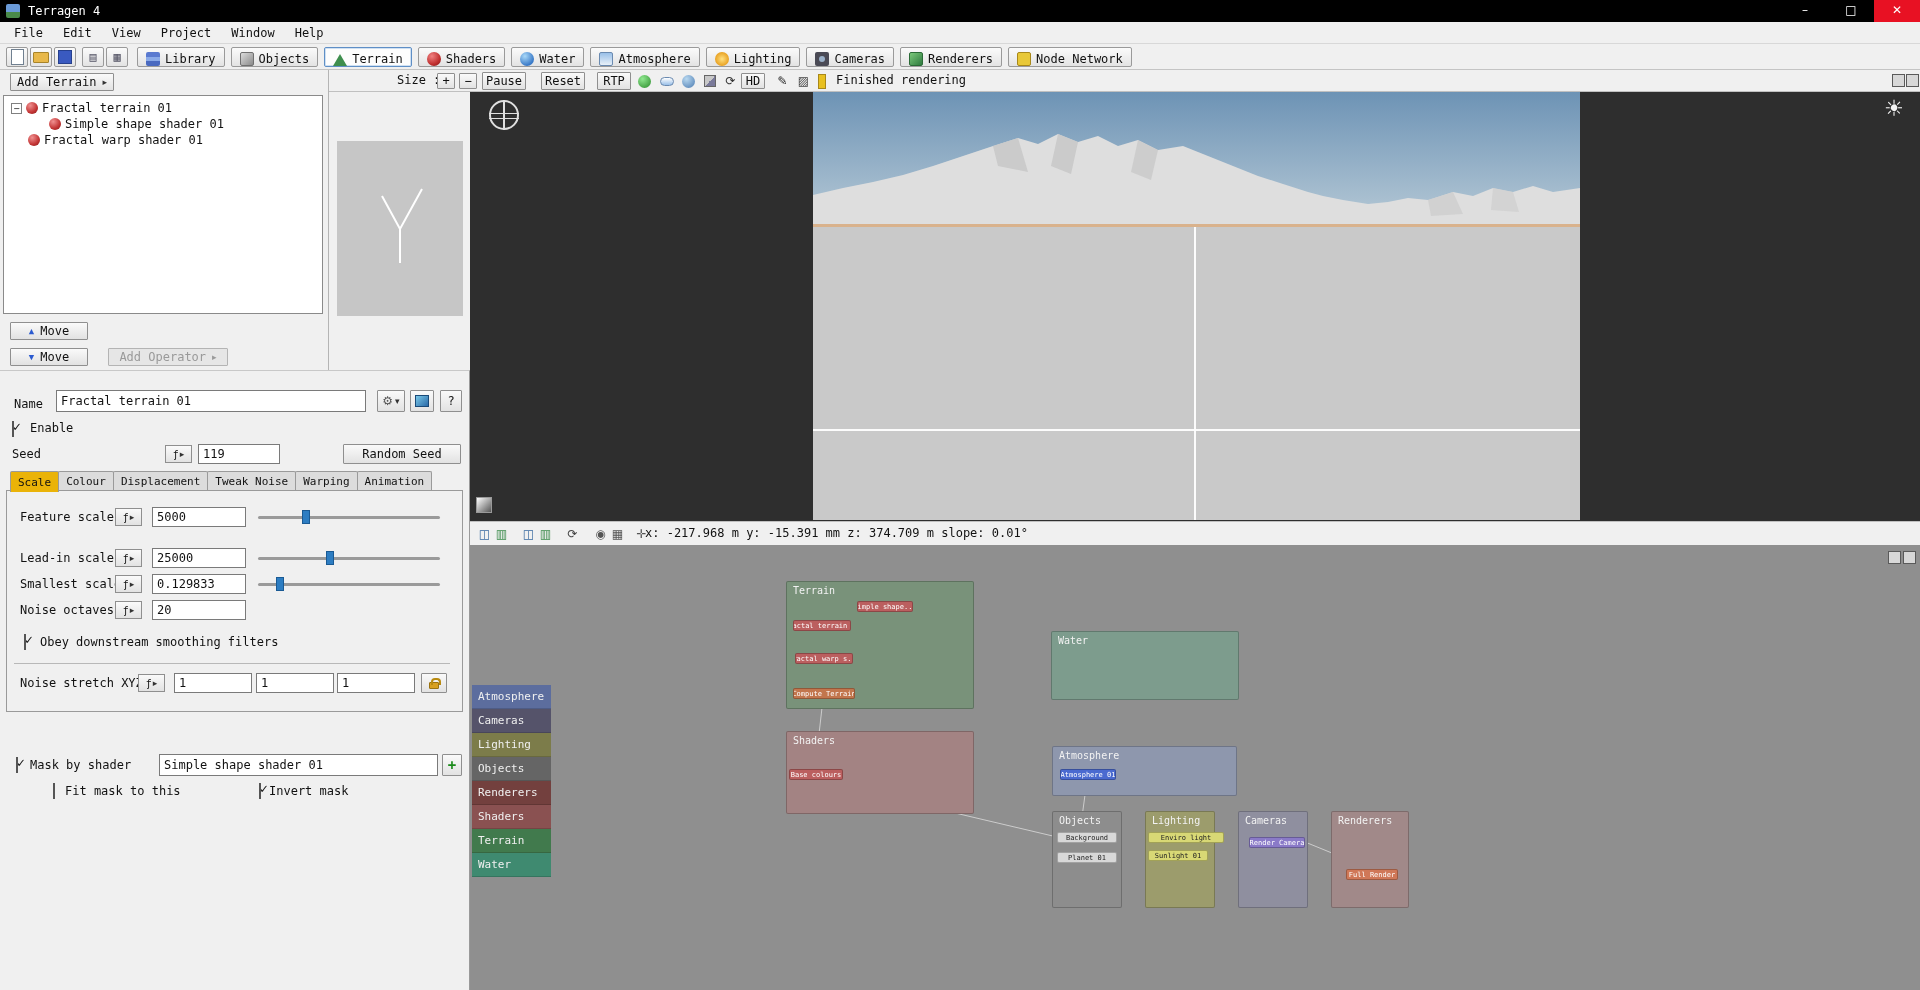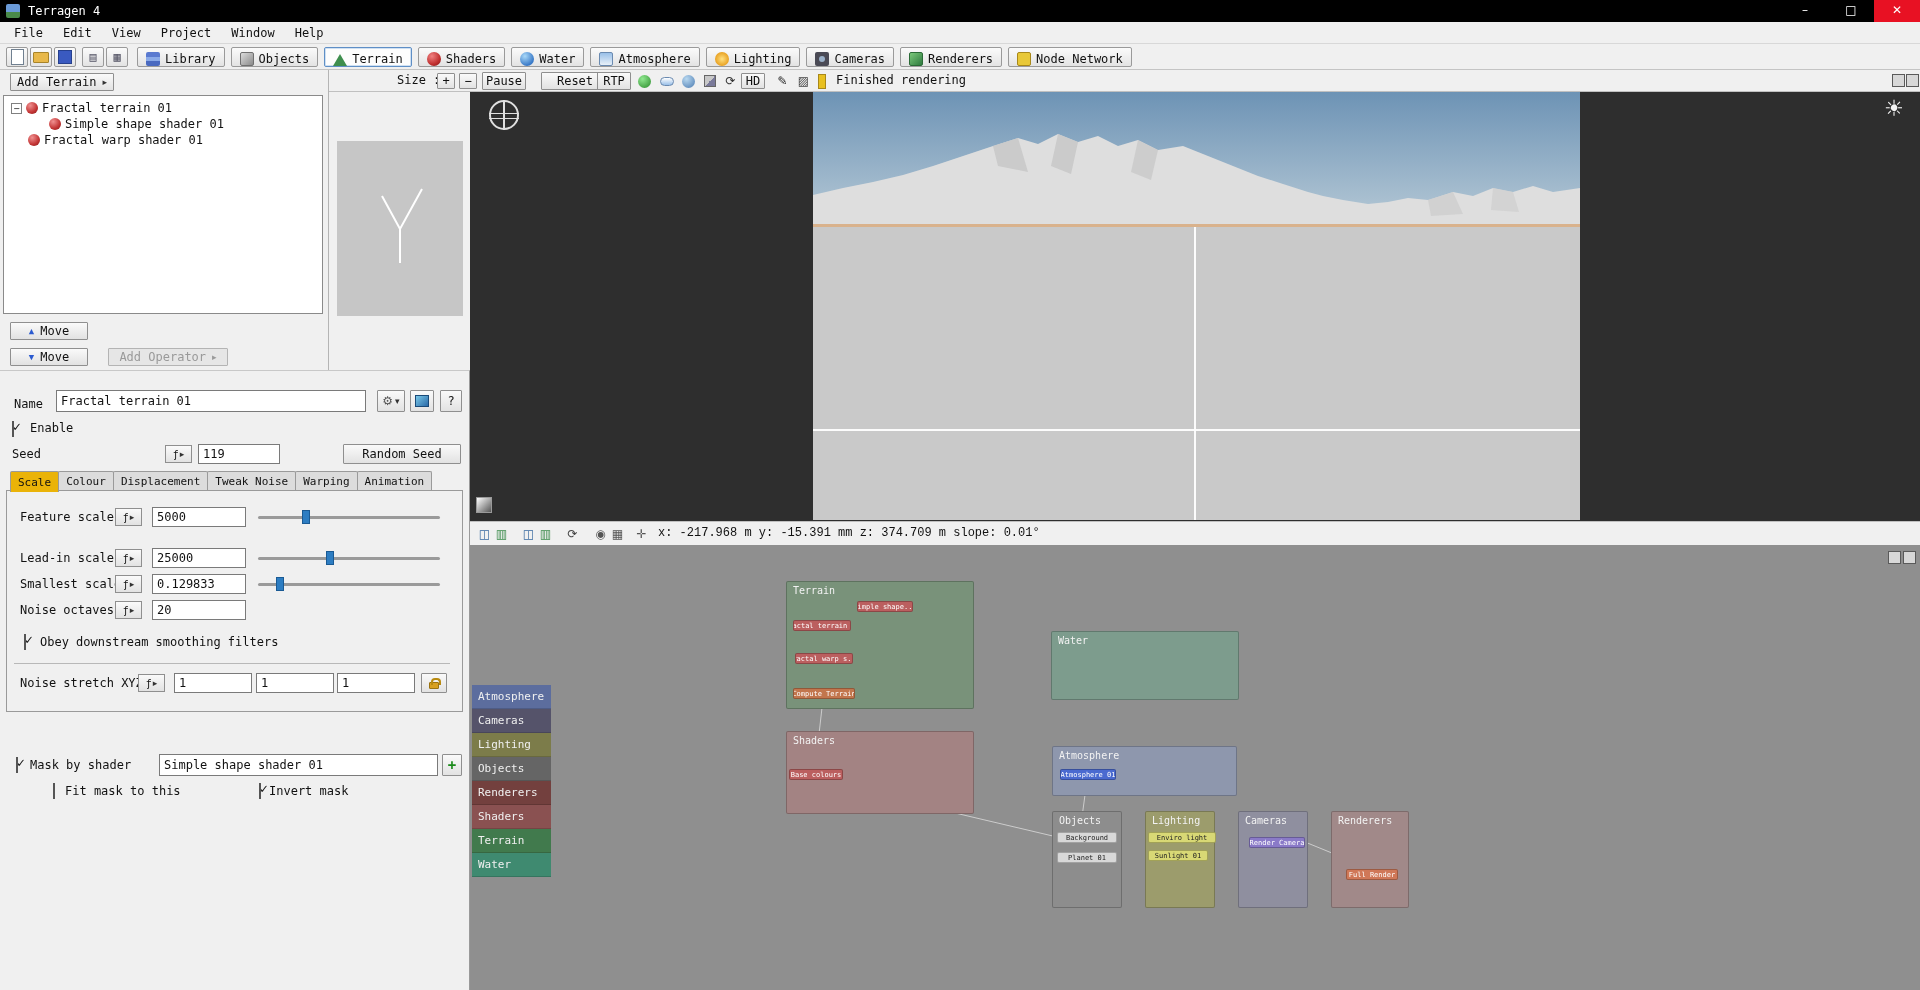--- a/index.html
+++ b/index.html
@@ -229,21 +229,21 @@
       <polyline points="45,55 63,88 85,48" fill="none" stroke="#ffffff" stroke-width="2"></polyline>
       <line x1="63" y1="88" x2="63" y2="122" stroke="#ffffff" stroke-width="2"></line>
     </svg>
   </div>
 
   <div class="abs vp-toolbar">
     <span class="abs lbl" style="left:20px;top:3px;margin-left:48px;">Size : 1 km</span>
     <div class="abs btn" style="left:108px;top:3px;width:18px;height:16px;">+</div>
     <div class="abs btn" style="left:130px;top:3px;width:18px;height:16px;">−</div>
     <div class="abs btn" style="left:153px;top:2px;width:44px;height:18px;">Pause</div>
-    <div class="abs btn" style="left:212px;top:2px;width:68px;height:18px;">Reset</div>
+    <div class="abs btn" style="left:212px;top:2px;width:44px;height:18px;">Reset</div>
     <div class="abs btn" style="left:268px;top:2px;width:34px;height:18px;">RTP</div>
     <span class="abs vpt-icon" style="left:307px;">
         <span style="width:13px;height:13px;border-radius:50%;background:radial-gradient(circle at 35% 30%,#90e890,#2a8a2a);display:inline-block;"></span>
       </span>
     <span class="abs vpt-icon" style="left:329px;">
         <span style="width:14px;height:9px;border-radius:6px;background:linear-gradient(#ffffff,#9ac0e8);display:inline-block;border:1px solid #6a8ab0;"></span>
       </span>
     <span class="abs vpt-icon" style="left:351px;">
         <span style="width:13px;height:13px;border-radius:50%;background:radial-gradient(circle at 35% 30%,#b8d8f0,#4a7ab0);display:inline-block;"></span>
       </span>
@@ -281,21 +281,21 @@
 
   <div class="abs vp-status">
     <span class="abs st-icon" style="left:6px;color:#3a6aa0;">◫</span>
     <span class="abs st-icon" style="left:23px;color:#3a8a4a;">▥</span>
     <span class="abs st-icon" style="left:50px;color:#3a6aa0;">◫</span>
     <span class="abs st-icon" style="left:67px;color:#3a8a4a;">▥</span>
     <span class="abs st-icon" style="left:94px;color:#444;">⟳</span>
     <span class="abs st-icon" style="left:122px;color:#555;">◉</span>
     <span class="abs st-icon" style="left:139px;color:#555;">▦</span>
     <span class="abs st-icon" style="left:163px;color:#555;">✛</span>
-    <span class="abs lbl" style="left:188px;top:4px;font-family:Liberation Mono, monospace;">x: -217.968 m  y: -15.391 mm z: 374.709 m   slope: 0.01°</span>
+    <span class="abs lbl" style="left:175px;top:4px;">x: -217.968 m  y: -15.391 mm z: 374.709 m   slope: 0.01°</span>
   </div>
 
   <div class="abs props">
     
     <span class="abs lbl" style="left:14px;top:22px;height:22px;">Name</span>
     <div class="abs field" style="left:56px;top:19px;width:310px;height:22px;">Fractal terrain 01</div>
     <div class="abs btn" style="left:377px;top:19px;width:28px;height:22px;gap:2px;">
       <span style="font-family:'DejaVu Sans',sans-serif;color:#555;">⚙</span>
       <span class="arrow">▾</span>
     </div>
@@ -450,19 +450,19 @@
     </div>
 
     <div class="nnode" style="left: 387px; top: 56px; width: 56px; background-color: rgb(187, 95, 95);">Simple shape...</div>
     <div class="nnode" style="left: 323px; top: 75px; width: 58px; background-color: rgb(187, 95, 95);">Fractal terrain 01</div>
     <div class="nnode" style="left: 325px; top: 108px; width: 58px; background-color: rgb(187, 95, 95);">Fractal warp s...</div>
     <div class="nnode" style="left: 323px; top: 143px; width: 62px; background-color: rgb(194, 118, 77);">Compute Terrain</div>
     <div class="nnode" style="left: 319px; top: 224px; width: 54px; background-color: rgb(187, 95, 95);">Base colours</div>
     <div class="nnode" style="left: 590px; top: 224px; width: 56px; background-color: rgb(74, 106, 208);">Atmosphere 01</div>
     <div class="nnode dark-text" style="left: 587px; top: 287px; width: 60px; background-color: rgb(216, 216, 216);">Background</div>
     <div class="nnode dark-text" style="left: 587px; top: 307px; width: 60px; background-color: rgb(216, 216, 216);">Planet 01</div>
-    <div class="nnode dark-text" style="left: 678px; top: 287px; width: 68px; background-color: rgb(216, 216, 117);">Enviro light</div>
+    <div class="nnode dark-text" style="left: 678px; top: 287px; width: 76px; background-color: rgb(216, 216, 117);">Enviro light</div>
     <div class="nnode dark-text" style="left: 678px; top: 305px; width: 60px; background-color: rgb(216, 216, 117);">Sunlight 01</div>
     <div class="nnode" style="left: 779px; top: 292px; width: 56px; background-color: rgb(138, 122, 200);">Render Camera</div>
     <div class="nnode" style="left: 876px; top: 324px; width: 52px; background-color: rgb(208, 120, 88);">Full Render</div>
   </div>
 
 </div>
 
 </body></html>

